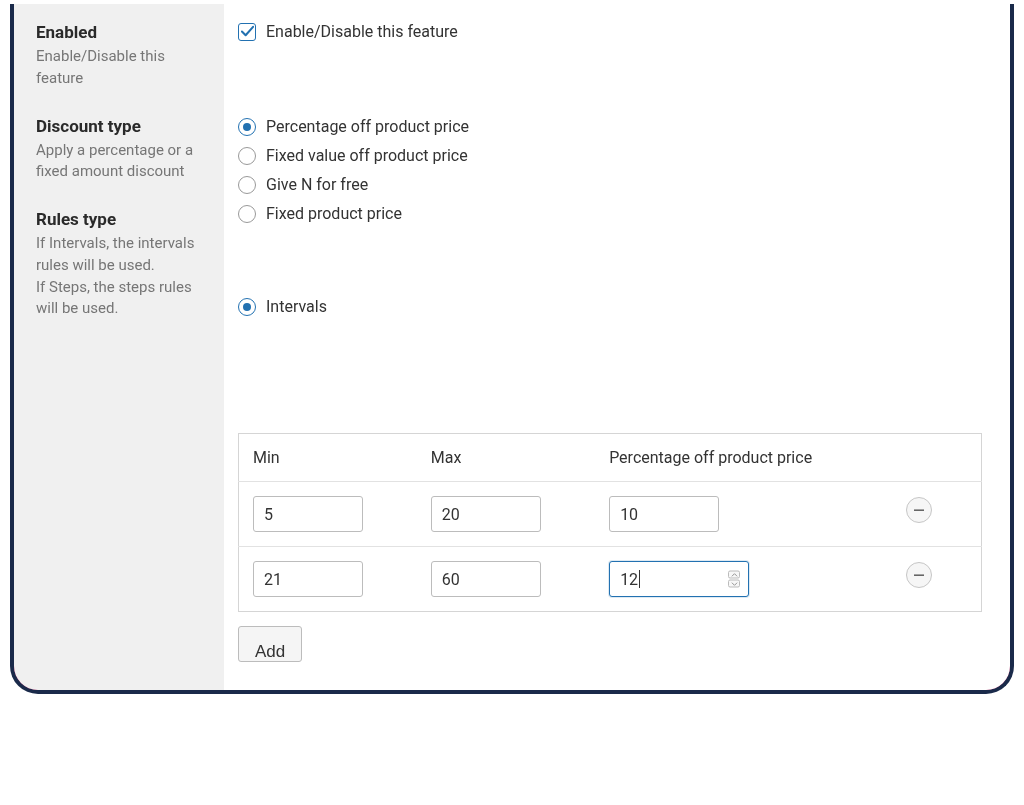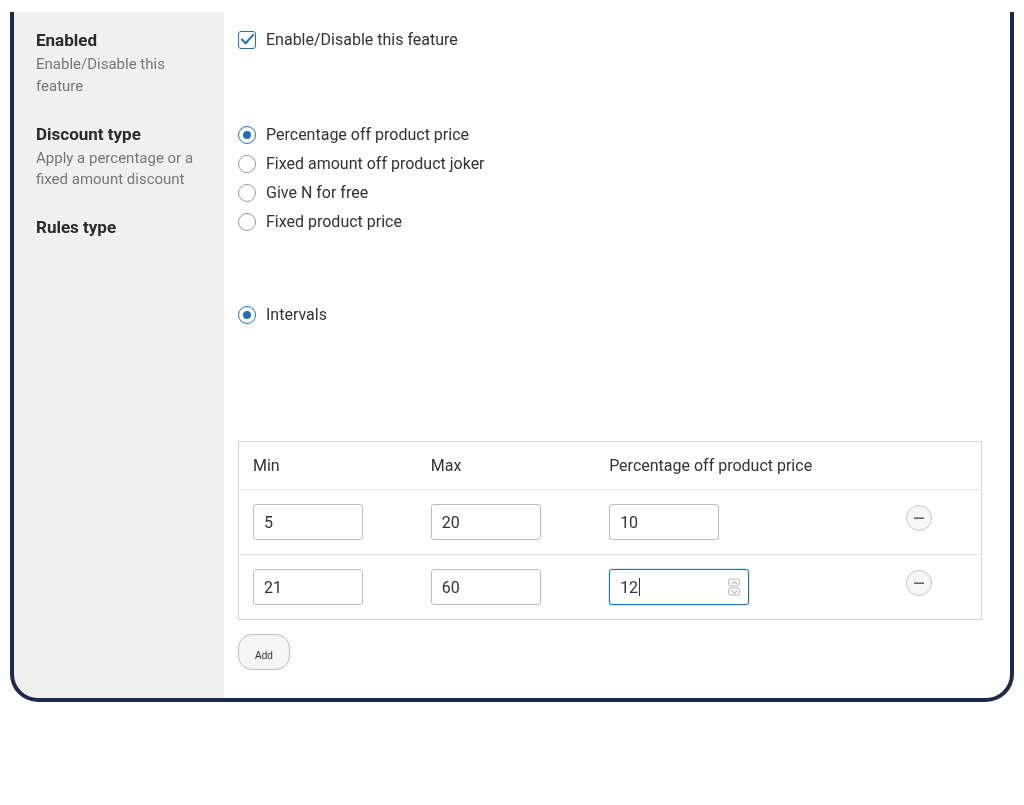--- a/index.html
+++ b/index.html
@@ -3,21 +3,21 @@
   <meta charset="utf-8">
   <style>
     * { box-sizing: border-box; margin: 0; padding: 0; }
     body {
       font-family: -apple-system, BlinkMacSystemFont, "Segoe UI", Roboto, Helvetica, Arial, sans-serif;
       background: #fff;
       padding: 0;
     }
     .panel {
       width: 1004px;
-      margin: 12px auto;
+      margin: 4px auto;
       border: 4px solid #1a2a4a;
       border-top: none;
       border-radius: 0 0 28px 28px;
       overflow: hidden;
       background: #be185d;
       display: flex;
     }
     .left-col {
       width: 210px;
       background: #f0f0f0;
@@ -179,41 +179,43 @@
       color: #666;
     }
     .remove-btn svg { width: 12px; height: 2.5px; }
 
     .add-btn {
       margin-top: 14px;
       height: 36px;
       padding: 15px 16px;
       border: 1px solid #bcbcbc;
       background: #f5f5f5;
-      border-radius: 14px;
-      font-size: 10px;
+      border-radius: 3px;
+      font-size: 17px;
       color: #333;
       cursor: pointer;
     }
   </style>
 </head>
 <body>
 
 <div class="panel">
   <div class="left-col">
     <div class="left-block">
       <div class="section-title">Enabled</div>
       <div class="section-desc">Enable/Disable this feature</div>
     </div>
     <div class="left-block">
       <div class="section-title">Discount type</div>
       <div class="section-desc">Apply a percentage or a fixed amount discount</div>
     </div>
     <div class="left-block">
       <div class="section-title">Rules type</div>
+      <div class="section-desc" style="white-space: pre-line;">If Intervals, the intervals rules will be used.
+If Steps, the steps rules will be used.</div>
     </div>
   </div>
 
   <div class="right-col">
 
     <div class="right-block-1">
       <div class="field-row">
         <span class="checkbox">
           <svg viewBox="0 0 14 12">
               <path d="M1 6 L5 10 L13 1" stroke="#2271b1" stroke-width="2.2" fill="none" stroke-linecap="round" stroke-linejoin="round"></path>
@@ -223,21 +225,21 @@
       </div>
     </div>
 
     <div class="right-block-2">
       <div class="field-row">
         <span class="radio selected"></span>
         <span>Percentage off product price</span>
       </div>
       <div class="field-row">
         <span class="radio"></span>
-        <span>Fixed amount off product joker</span>
+        <span>Fixed value off product price</span>
       </div>
       <div class="field-row">
         <span class="radio"></span>
         <span>Give N for free</span>
       </div>
       <div class="field-row">
         <span class="radio"></span>
         <span>Fixed product price</span>
       </div>
     </div>

